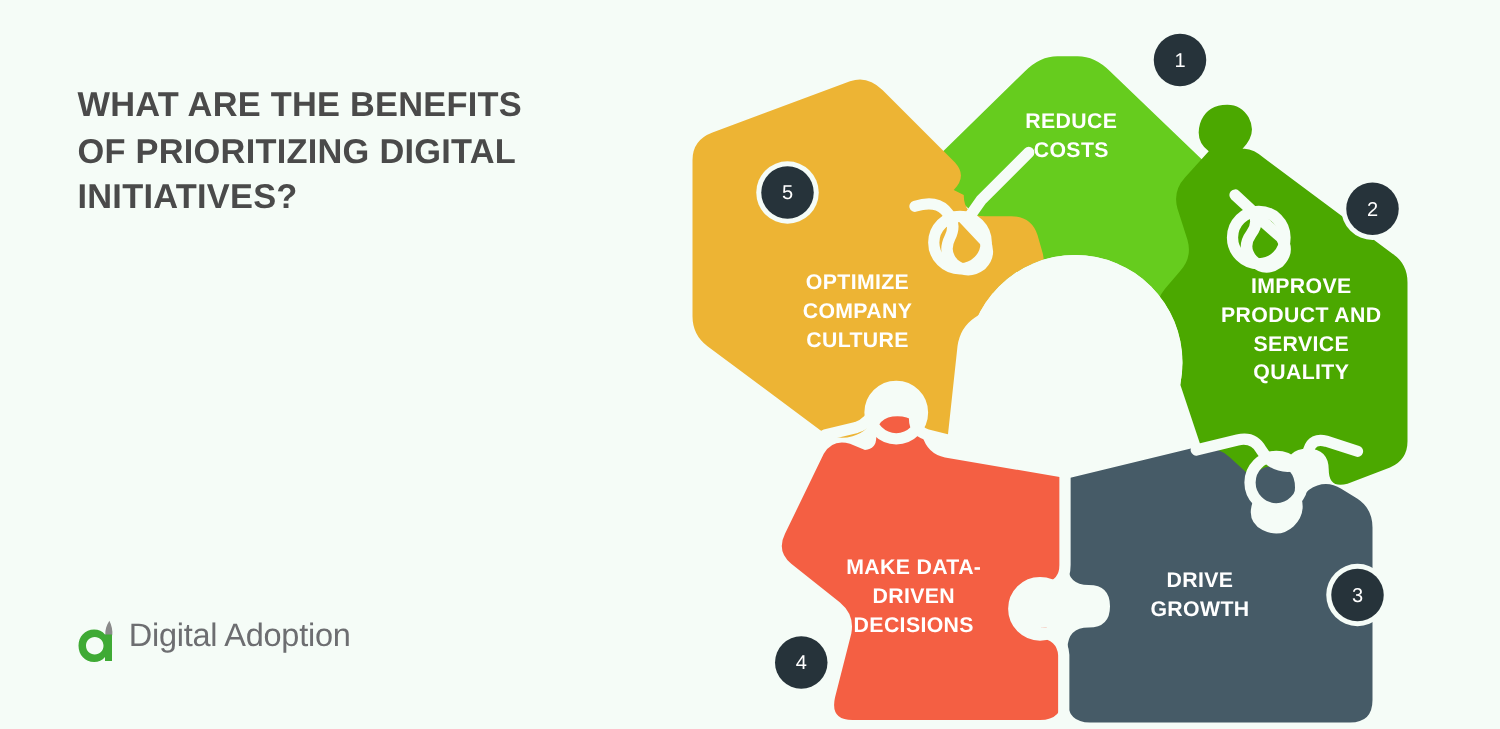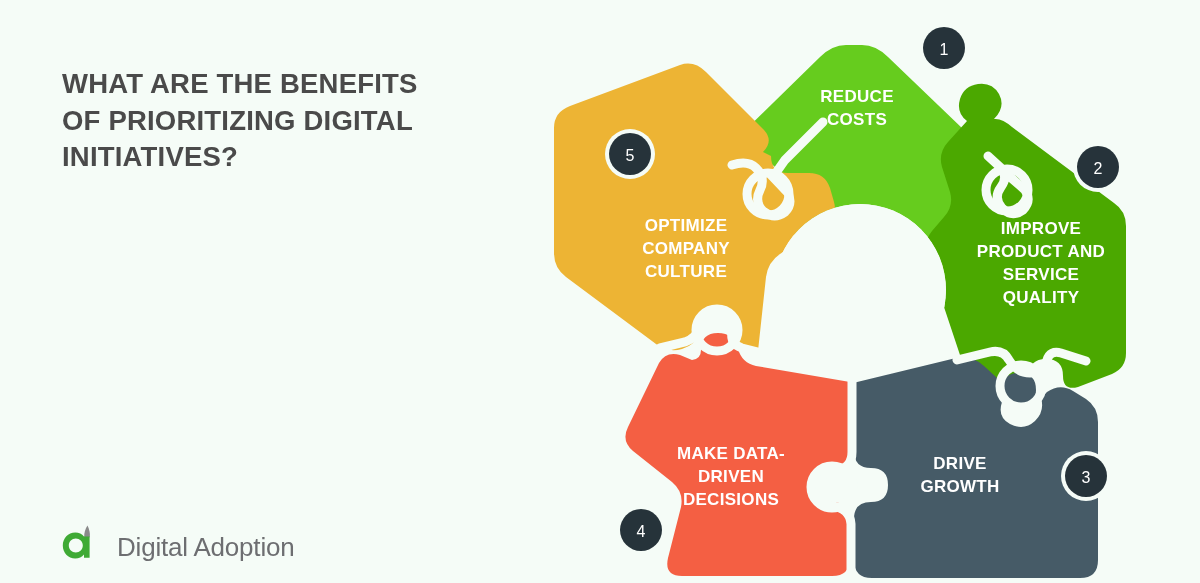--- a/index.html
+++ b/index.html
@@ -37,24 +37,24 @@
     letter-spacing: 0.2px;
     color: #4a4a4a;
     text-transform: uppercase;
     white-space: pre-line;
   }
 
   
   #brand-logo {
     position: absolute;
     left: 62px;
-    top: 524px;
+    top: 495px;
     display: flex;
-    align-items: flex-end;
-    gap: 21px;
+    align-items: flex-start;
+    gap: 7px;
   }
   #brand-mark { display: block; }
   #brand-name {
     font-size: 26px;
     color: #6d6e71;
     letter-spacing: -0.2px;
     line-height: 1;
     white-space: nowrap;
   }
 

